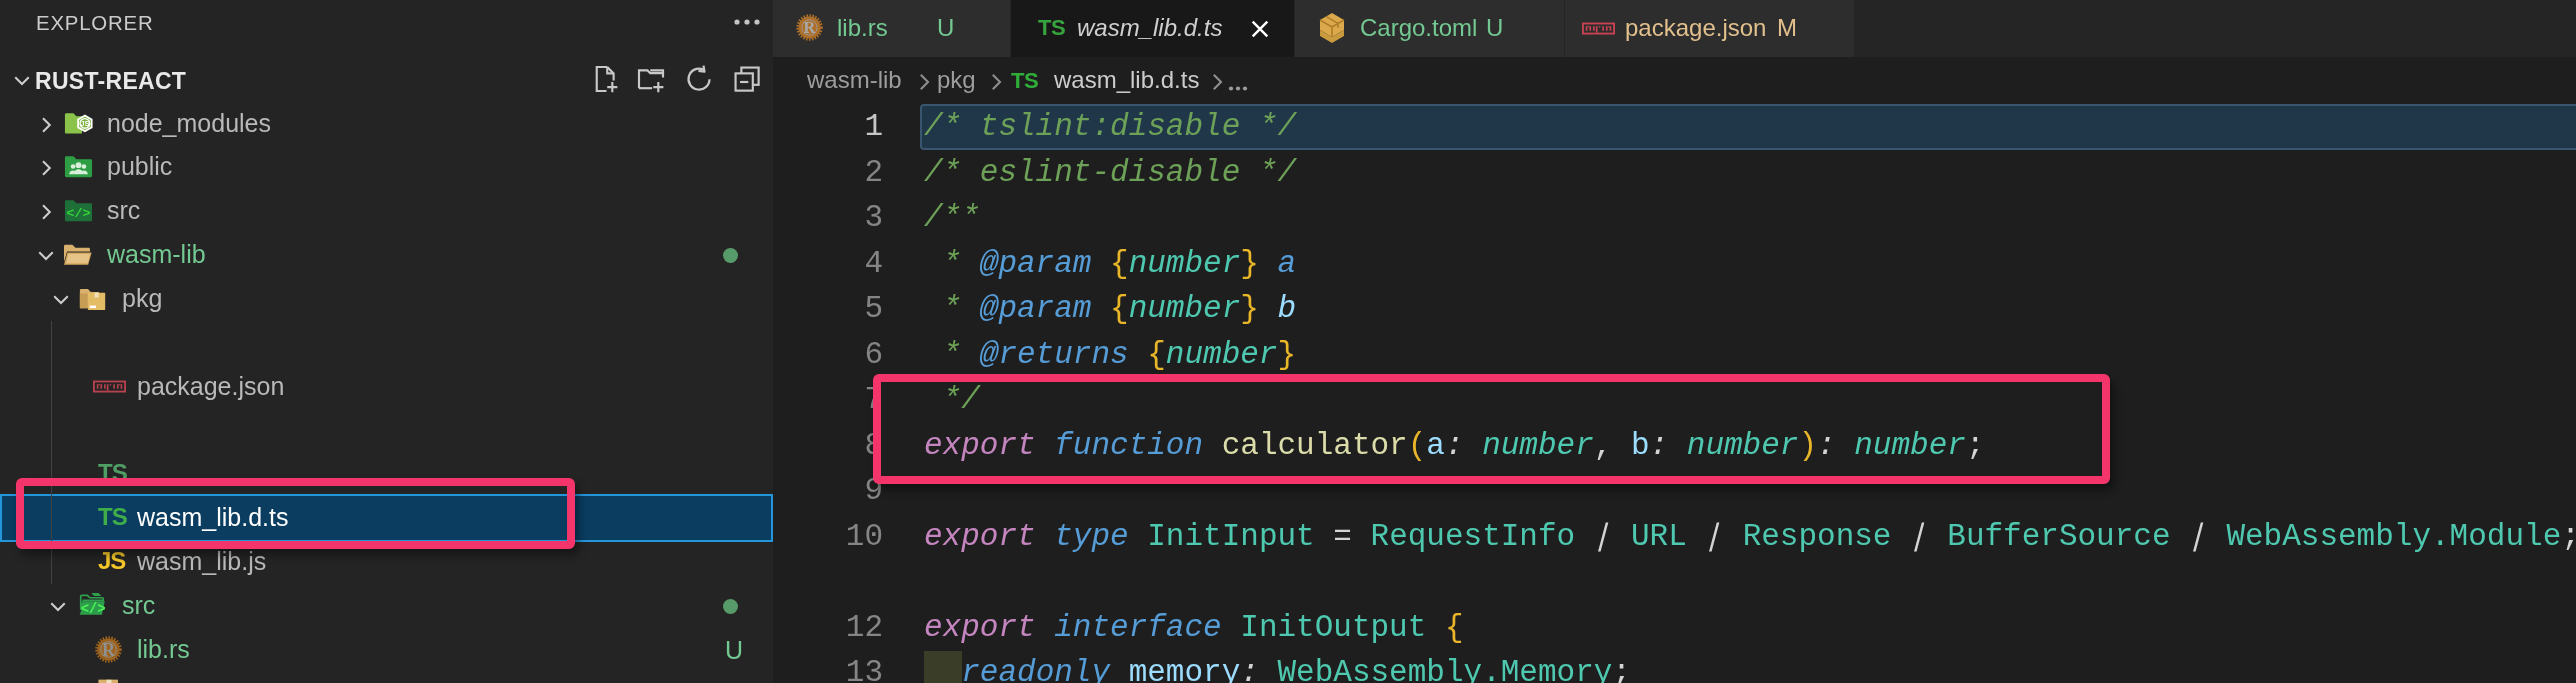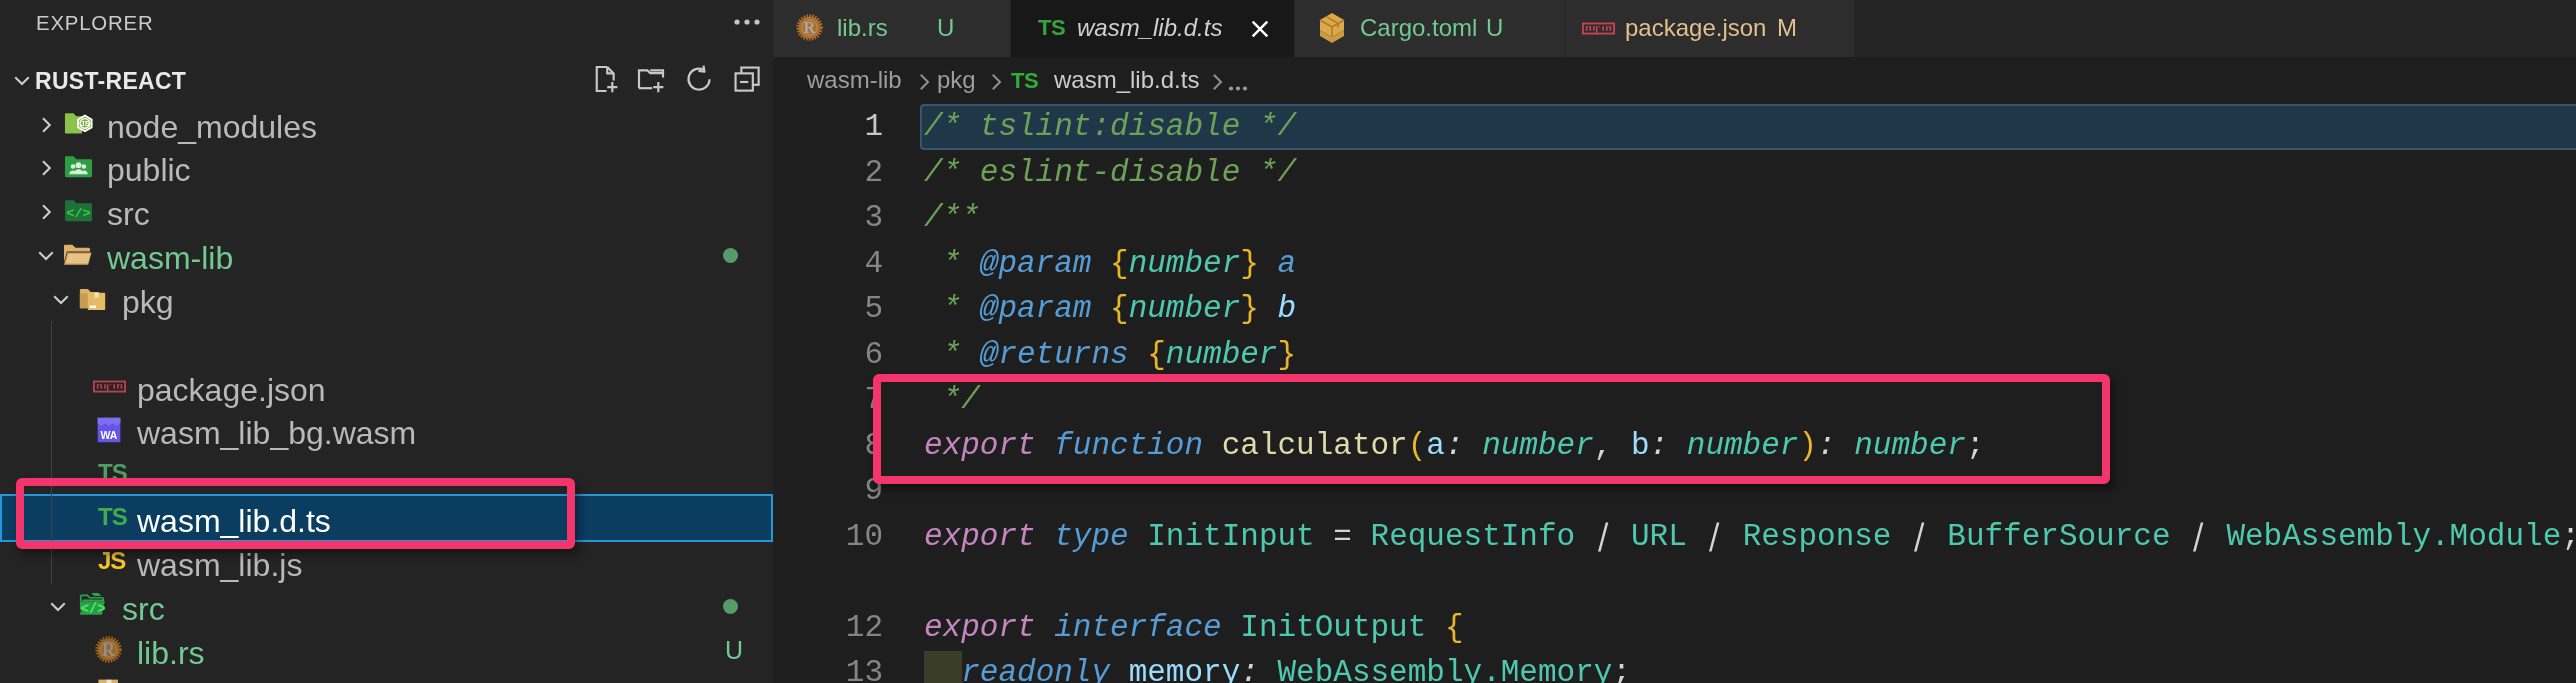--- a/index.html
+++ b/index.html
@@ -4,21 +4,21 @@
 <style>
   * { margin:0; padding:0; box-sizing:border-box; }
   html,body { width:2576px; height:683px; background:#1e1e1e; overflow:hidden; }
   body { position:relative; font-family:"Liberation Sans", sans-serif; }
   .abs { position:absolute; }
   
   #sidebar { left:0; top:0; width:773px; height:683px; background:#242424; }
   #sb-title { left:36px; top:12px; font-size:20.4px; color:#cbcbcb; letter-spacing:0.8px; }
   .row { position:absolute; left:0; width:773px; height:44px; }
   .chev { position:absolute; width:24px; height:24px; }
-  .lbl { position:absolute; top:7px; font-size:32px; color:#b9b9b9; white-space:nowrap; }
+  .lbl { position:absolute; top:7px; font-size:25px; color:#b9b9b9; white-space:nowrap; }
   .lbl.green { color:#73c991; }
   .lbl.white { color:#ffffff; }
   .icon { position:absolute; }
   .dot { position:absolute; width:15px; height:15px; border-radius:50%; background:#569b69; top:15px; left:723px; }
   .badgeU { position:absolute; left:725px; top:8px; font-size:25px; color:#73c991; }
   #guide1 { left:51px; top:321px; width:1px; height:263px; background:#424242; }
   
   #selrow { left:0; top:494px; width:773px; height:48px; background:#0a3d60; border:2px solid #2696db; }
   
   #tabbar { left:773px; top:0; width:1803px; height:57px; background:#252526; }
@@ -153,28 +153,20 @@
       </svg>
     <div class="lbl" style="left:122px">pkg</div>
   </div>
   <div class="row" style="top:365px">
     <svg class="icon" style="left:93px;top:15px" width="33" height="14" viewBox="0 0 18 7">
         <rect x="0.5" y="0.5" width="17" height="5.5" fill="none" stroke="#b8414e" stroke-width="1"></rect>
         <path d="M2.5 2v2.5M4.5 2v2.5M3.5 2v.5M8 2v3.5M6.5 2v2.5M9.5 2v.7M11.5 2v2.5M13.5 2v2.5M15.5 2v2.5M14.5 2v.5" stroke="#b8414e" stroke-width="0.9" fill="none"></path>
       </svg>
     <div class="lbl" style="left:137px">package.json</div>
   </div>
-  <div class="row" style="top:408px">
-    <svg class="icon" style="left:95px;top:8px" width="28" height="28" viewBox="0 0 16 16">
-        <path d="M1.5 1h13v14h-13z" fill="#6655e8"></path>
-        <path d="M1.5 1h13v3.2l-2.2 1.5L10.1 4 8 5.7 5.9 4 3.7 5.7 1.5 4.2z" fill="#7e6ff0"></path>
-        <text x="8" y="13" font-size="6" font-weight="bold" fill="#ffffff" text-anchor="middle" font-family="Liberation Sans">WA</text>
-      </svg>
-    <div class="lbl" style="left:137px">wasm_lib_bg.wasm</div>
-  </div>
   <div class="row" style="top:452px">
     <div class="abs" style="left:98px;top:7px;font-size:24px;font-weight:bold;color:#4f9e63;letter-spacing:-1px">TS</div>
   </div>
   <div class="row" style="top:496px">
     <div class="abs" style="left:98px;top:7px;font-size:24px;font-weight:bold;color:#3fae49;letter-spacing:-1px">TS</div>
     <div class="lbl white" style="left:137px">wasm_lib.d.ts</div>
   </div>
   <div class="row" style="top:540px">
     <div class="abs" style="left:98px;top:7px;font-size:24px;font-weight:bold;color:#f5c728;letter-spacing:-1px">JS</div>
     <div class="lbl" style="left:137px">wasm_lib.js</div>

